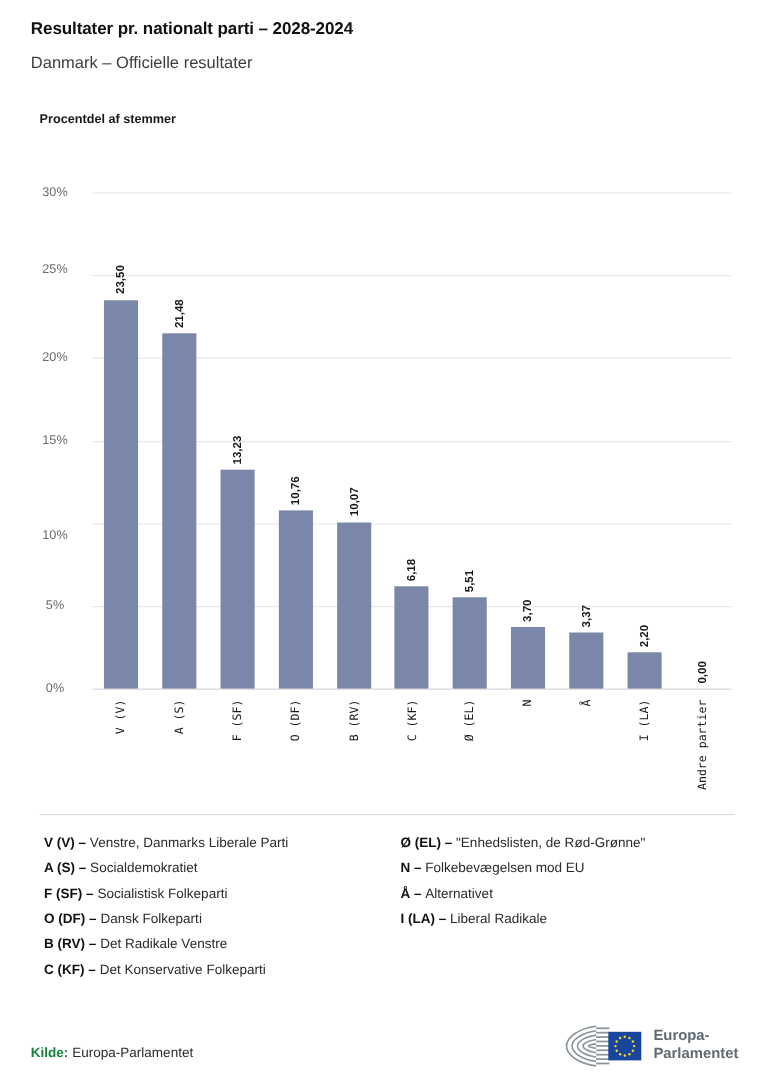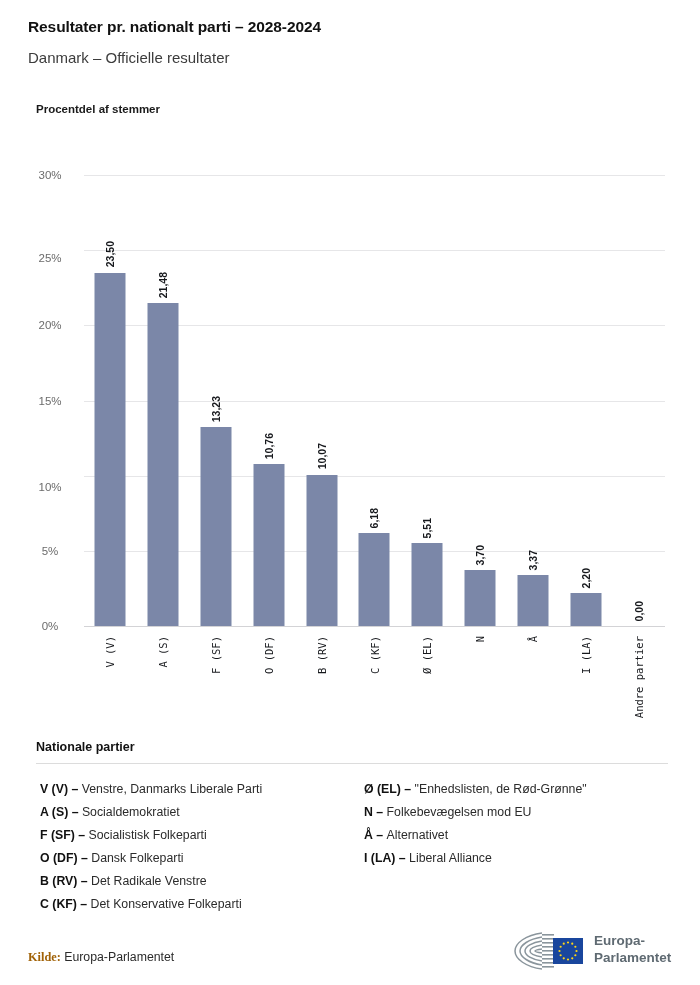--- a/index.html
+++ b/index.html
@@ -88,21 +88,21 @@
     font-size:12.3px;color:#2b2b2b;line-height:23px;white-space:nowrap;
   }
   .legend-item b{color:#111111;font-weight:bold;}
   .legend-item .dash{color:#111111;font-weight:bold;}
 
   
   .source{
     position:absolute;left:28px;top:950px;
     font-size:12.3px;color:#2b2b2b;
   }
-  .source b{font-weight:bold;color:#a16207;font-family:Liberation Serif, serif;}
+  .source b{font-weight:bold;color:#15803d;}
 
   .logo{
     position:absolute;left:512px;top:928px;width:160px;height:46px;
   }
   .logo-mark{position:absolute;left:0;top:2px;width:74px;height:42px;}
   .logo-text{
     position:absolute;left:82px;top:4px;
     font-size:13.5px;line-height:17px;font-weight:bold;color:#5f6a72;
   }
 </style>
@@ -113,21 +113,21 @@
 <div class="subtitle">Danmark – Officielle resultater</div>
 <div class="axis-title">Procentdel af stemmer</div>
 
 <div class="chart">
   <div class="yticks" id="yticks">
       <div class="ytick" style="top: 451px;">0%</div>
       <div class="ytick" style="top: 375.833px;">5%</div>
       <div class="ytick" style="top: 300.667px; margin-top: 11px;">10%</div>
       <div class="ytick" style="top: 225.5px;">15%</div>
       <div class="ytick" style="top: 150.333px;">20%</div>
-      <div class="ytick" style="top: 83px;">25%</div>
+      <div class="ytick" style="top: 70px;">25%</div>
       <div class="ytick" style="top: 0px;">30%</div>
     </div>
   <div class="plot">
     <div id="gridlines">
         <div class="gridline baseline" style="top: 451px;"></div>
         <div class="gridline" style="top: 375.833px;"></div>
         <div class="gridline" style="top: 300.667px;"></div>
         <div class="gridline" style="top: 225.5px;"></div>
         <div class="gridline" style="top: 150.333px;"></div>
         <div class="gridline" style="top: 75.1667px;"></div>
@@ -188,36 +188,35 @@
       <div class="xlabel" style="left: 374.5px;">C (KF)</div>
       <div class="xlabel" style="left: 427.318px;">Ø (EL)</div>
       <div class="xlabel" style="left: 480.136px;">N</div>
       <div class="xlabel" style="left: 532.955px;">Å</div>
       <div class="xlabel" style="left: 585.773px;">I (LA)</div>
       <div class="xlabel" style="left: 638.591px;">Andre partier</div>
     </div>
 </div>
 
 <div class="legend">
-  <div class="legend-title">Nationale partier</div>
   <div class="legend-rule"></div>
   <div class="legend-cols">
     <div class="legend-col" id="legend-left">
         <div class="legend-item"><b>V (V)</b><span class="dash"> – </span><span>Venstre, Danmarks Liberale Parti</span></div>
         <div class="legend-item"><b>A (S)</b><span class="dash"> – </span><span>Socialdemokratiet</span></div>
         <div class="legend-item"><b>F (SF)</b><span class="dash"> – </span><span>Socialistisk Folkeparti</span></div>
         <div class="legend-item"><b>O (DF)</b><span class="dash"> – </span><span>Dansk Folkeparti</span></div>
         <div class="legend-item"><b>B (RV)</b><span class="dash"> – </span><span>Det Radikale Venstre</span></div>
         <div class="legend-item"><b>C (KF)</b><span class="dash"> – </span><span>Det Konservative Folkeparti</span></div>
       </div>
     <div class="legend-col" id="legend-right">
         <div class="legend-item"><b>Ø (EL)</b><span class="dash"> – </span><span>"Enhedslisten, de Rød-Grønne"</span></div>
         <div class="legend-item"><b>N</b><span class="dash"> – </span><span>Folkebevægelsen mod EU</span></div>
         <div class="legend-item"><b>Å</b><span class="dash"> – </span><span>Alternativet</span></div>
-        <div class="legend-item"><b>I (LA)</b><span class="dash"> – </span><span>Liberal Alliance</span></div>
+        <div class="legend-item"><b>I (LA)</b><span class="dash"> – </span><span>Liberal Radikale</span></div>
       </div>
   </div>
 </div>
 
 <div class="source">
   <b>Kilde:</b>
   <span>Europa-Parlamentet</span>
 </div>
 
 <div class="logo">

